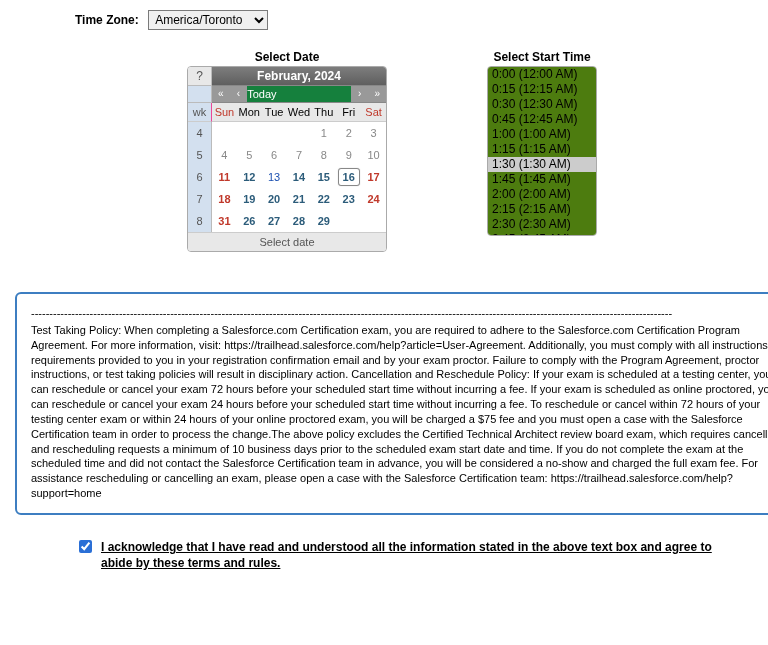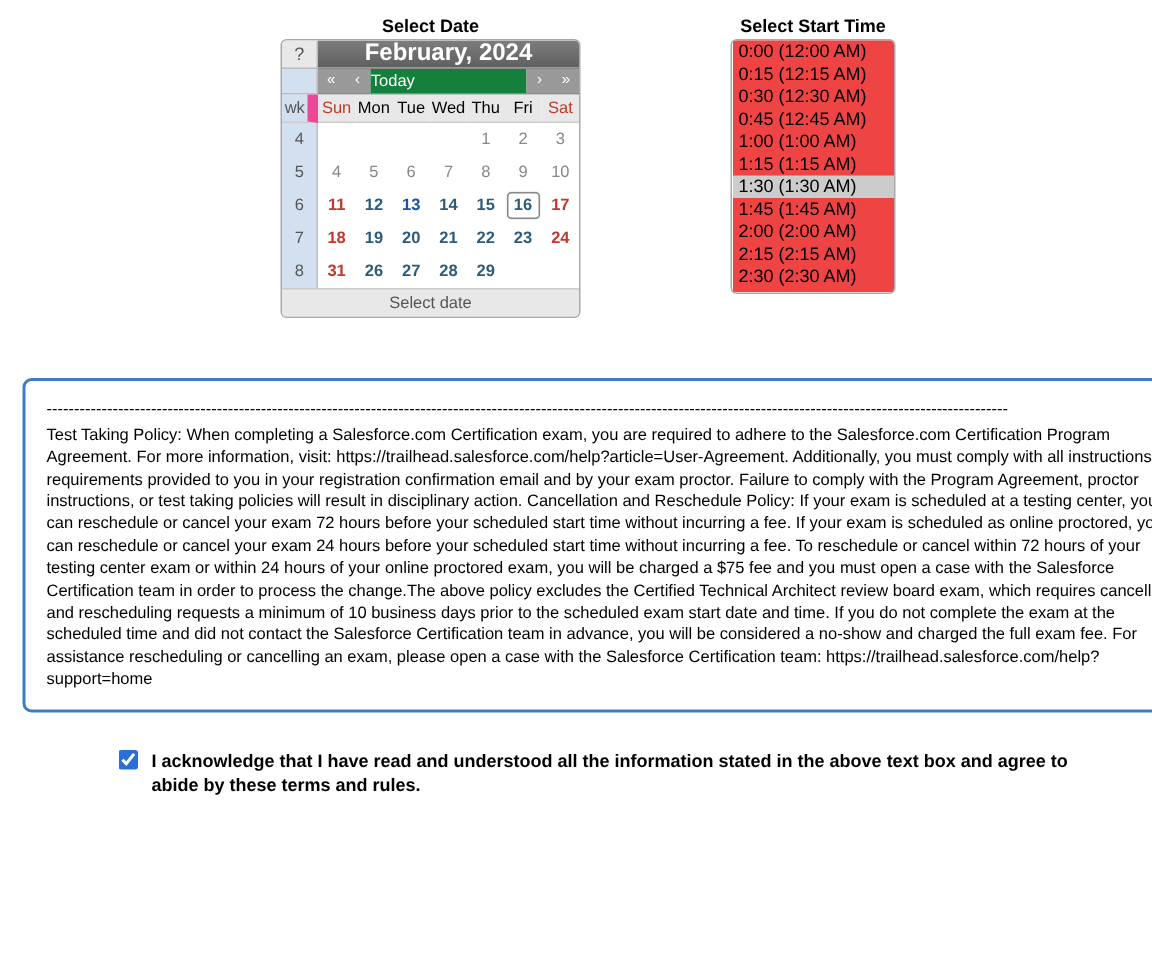--- a/index.html
+++ b/index.html
@@ -60,21 +60,21 @@
     font-size: 12px;
     line-height: 18px;
     color: #555;
     cursor: pointer;
   }
   .cal-month {
     background: linear-gradient(#7d7d7d, #5f5f5f);
     color: #fff;
     text-align: center;
     font-weight: bold;
-    font-size: 16px;
+    font-size: 12px;
     line-height: 18px;
     border-bottom: 1px solid #888;
   }
   .cal-nav {
     display: grid;
     grid-template-columns: 24px 17.6px 17.6px 1fr 17.6px 17.6px;
   }
   .cal-nav-empty {
     background: #d3e0ef;
     border-right: 1px solid #bbb;
@@ -106,21 +106,21 @@
   .cal-head {
     background: #e8e8e8;
     text-align: center;
     font-size: 11px;
     line-height: 18px;
     border-bottom: 1px solid #ccc;
   }
   .cal-head.wk {
     background: #d3e0ef;
     color: #555;
-    border-right: 7px solid #ec4899;
+    border-right: 1px solid #ec4899;
   }
   .cal-head.wknd { color: #c0392b; }
   .cal-wk {
     background: #d3e0ef;
     text-align: center;
     font-size: 11px;
     color: #555;
     border-right: 1px solid #bbb;
     line-height: 22px;
   }
@@ -139,41 +139,41 @@
   .cal-cell.act.wknd { color: #c0392b; }
   .cal-cell.today-cell span {
     display: inline-block;
     border: 1px solid #888;
     border-radius: 3px;
     padding: 0 4px;
     background: #fff;
     line-height: 16px;
     box-shadow: 0 0 1px rgba(0,0,0,0.3);
   }
-  .cal-cell.blue { color: #1a4fb0; font-weight: bold; }
+  .cal-cell.blue { color: #1a4fb0; font-weight: normal; }
   .cal-foot {
     grid-column: 1 / -1;
     background: #e8e8e8;
     text-align: center;
     font-size: 11px;
     line-height: 18px;
     border-top: 1px solid #ccc;
     color: #555;
   }
 
   
   .time-box {
     border: 1px solid #aaa;
     border-radius: 4px;
     width: 110px;
     height: 170px;
     overflow-y: scroll;
     overflow-x: hidden;
     font-size: 12px;
-    background: #ef4444;
+    background: #4d7c0f;
   }
   .time-item {
     padding: 0 4px;
     line-height: 15px;
     white-space: nowrap;
     cursor: pointer;
   }
   .time-item.sel { background: #ccc; }
 
   
@@ -191,35 +191,42 @@
     word-break: break-all;
     margin-bottom: 2px;
   }
 
   .ack-row {
     display: flex;
     align-items: flex-start;
     gap: 6px;
     margin: 0 12px 10px 0;
     font-size: 12px;
+    text-decoration: underline;
   }
   .ack-row label { font-weight: bold; line-height: 1.35; }
   .ack-row input { margin-top: 1px; accent-color: #2a6fd6; }
 
   .reminder {
     font-weight: bold;
     font-size: 12px;
     margin-bottom: 40px;
   }
 </style>
 </head>
 <body>
 
 <div class="page">
 
+  <div class="tz-row">
+    <span class="tz-label">Time Zone:</span>
+    <select class="tz-select">
+      <option>America/Toronto</option>
+    </select>
+  </div>
 
   <div class="picker-row">
 
     <div class="date-col">
       <div class="col-title">Select Date</div>
       <div class="cal">
         <div class="cal-top">
           <div class="cal-help">?</div>
           <div class="cal-month">February, 2024</div>
         </div>

